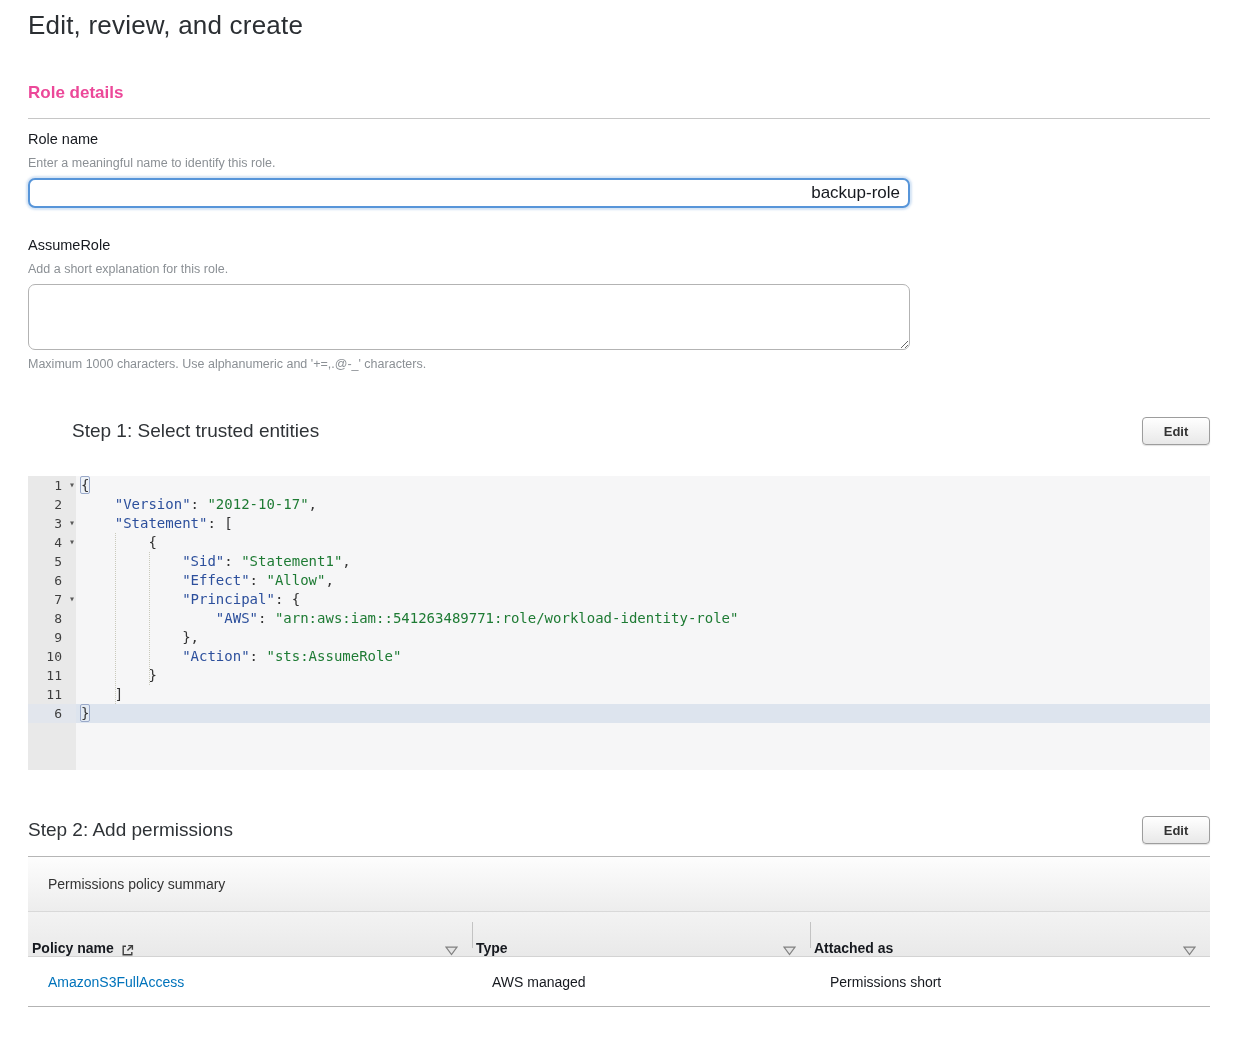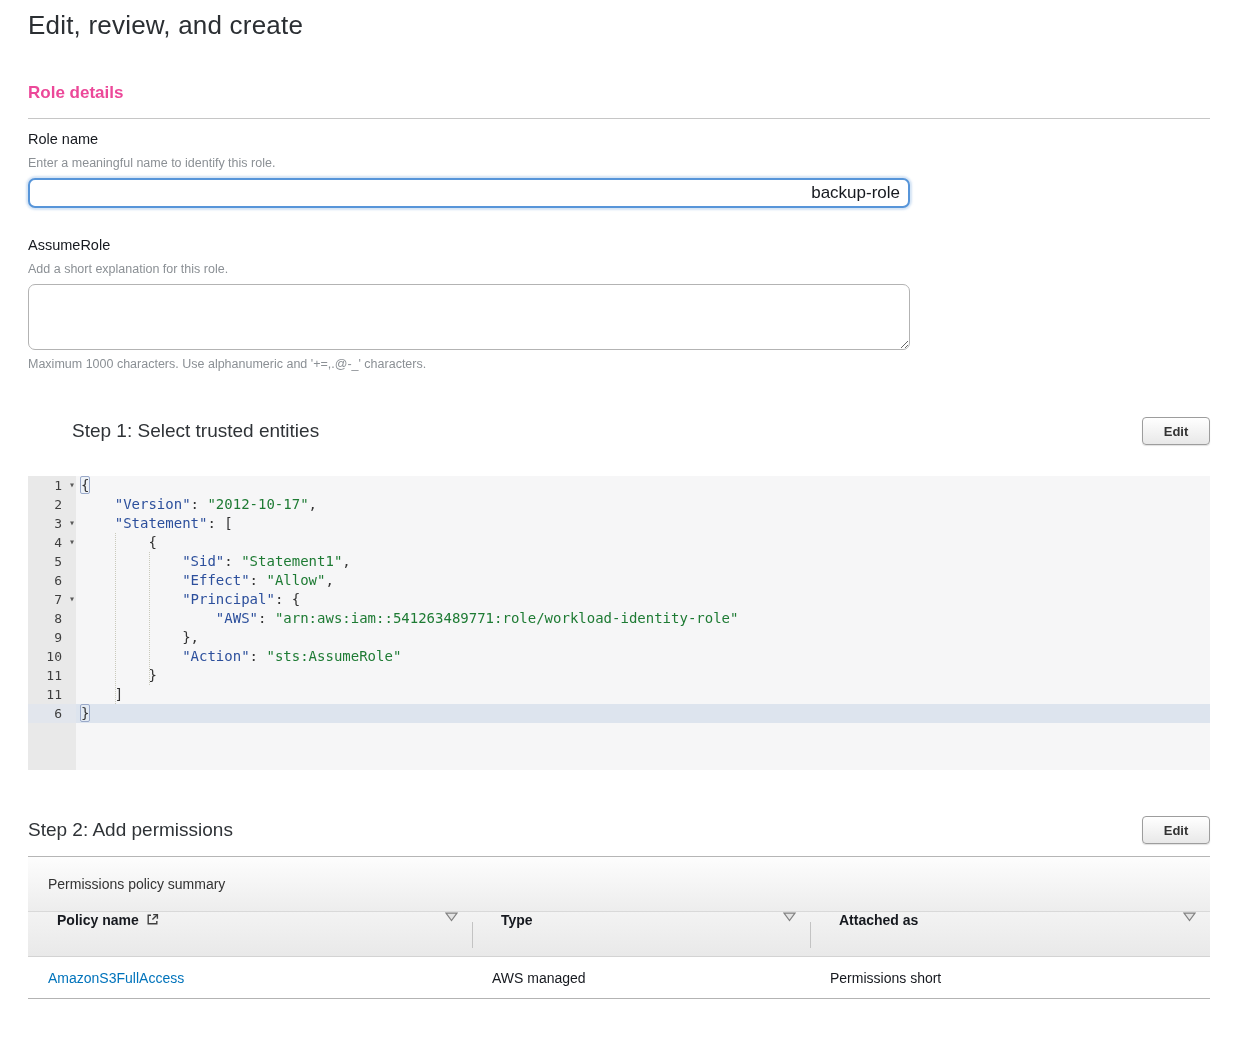--- a/index.html
+++ b/index.html
@@ -76,28 +76,28 @@
   
   .panel { margin-top:12px; width:1182px; border-top:1px solid #b5b5b5; }
   .panel-header {
     height:54px; line-height:54px; padding-left:20px;
     font-size:14px; color:#333;
     background:linear-gradient(#fdfdfd, #ededed);
   }
   .t-head { display:flex; height:46px; align-items:center;
     background:linear-gradient(#f3f3f3, #e9e9e9);
     border-top:1px solid #d9d9d9; border-bottom:1px solid #d3d3d3; }
-  .t-hcell { position:relative; display:flex; align-items:flex-start; height:100%;
-    padding-left:29px; font-size:14px; font-weight:700; color:#16191f; }
+  .t-hcell { position:relative; display:flex; align-items:flex-end; height:100%;
+    padding-left:4px; font-size:14px; font-weight:700; color:#16191f; }
   .t-hcell .sep { position:absolute; left:0; top:10px; height:26px; width:0;
     border-left:1px solid #c3c3c3; }
   .t-hcell .filter { margin-left:auto; margin-right:14px; display:inline-flex; cursor:pointer; }
   .t-hcell .ext { margin-left:7px; display:inline-flex; position:relative; top:1px; }
   .c1 { width:444px; } .c2 { width:338px; } .c3 { width:400px; }
-  .t-row { display:flex; height:42px; align-items:center; background:#fff;
+  .t-row { display:flex; height:50px; align-items:center; background:#fff;
     border-bottom:1px solid #b3b3b3; font-size:14px; color:#16191f; }
   .t-cell { padding-left:20px; }
   a.policy-link { color:var(--link, #0073bb); text-decoration:none; cursor:pointer; }
 </style>
 </head>
 <body>
 
 <div class="content">
 
   <h1 class="page-title">Edit, review, and create</h1>

